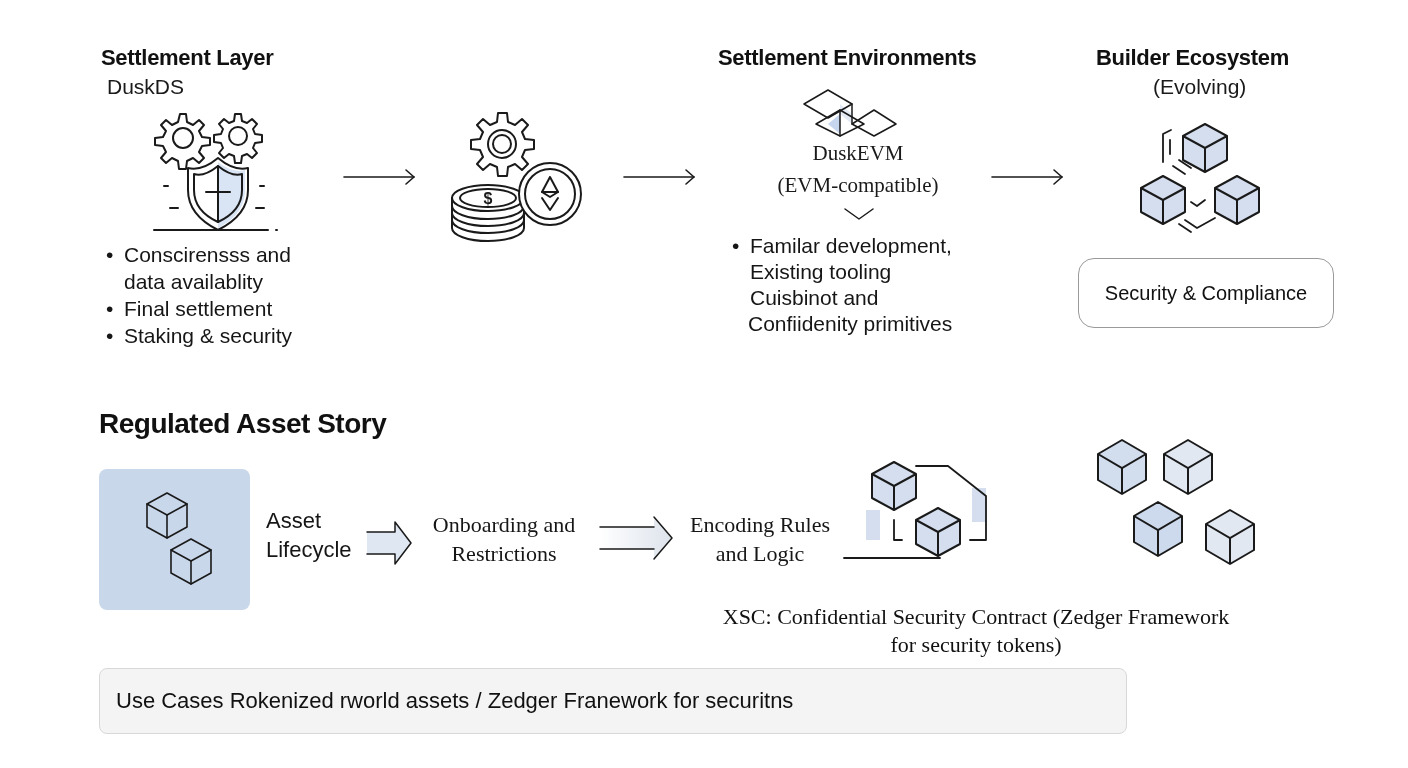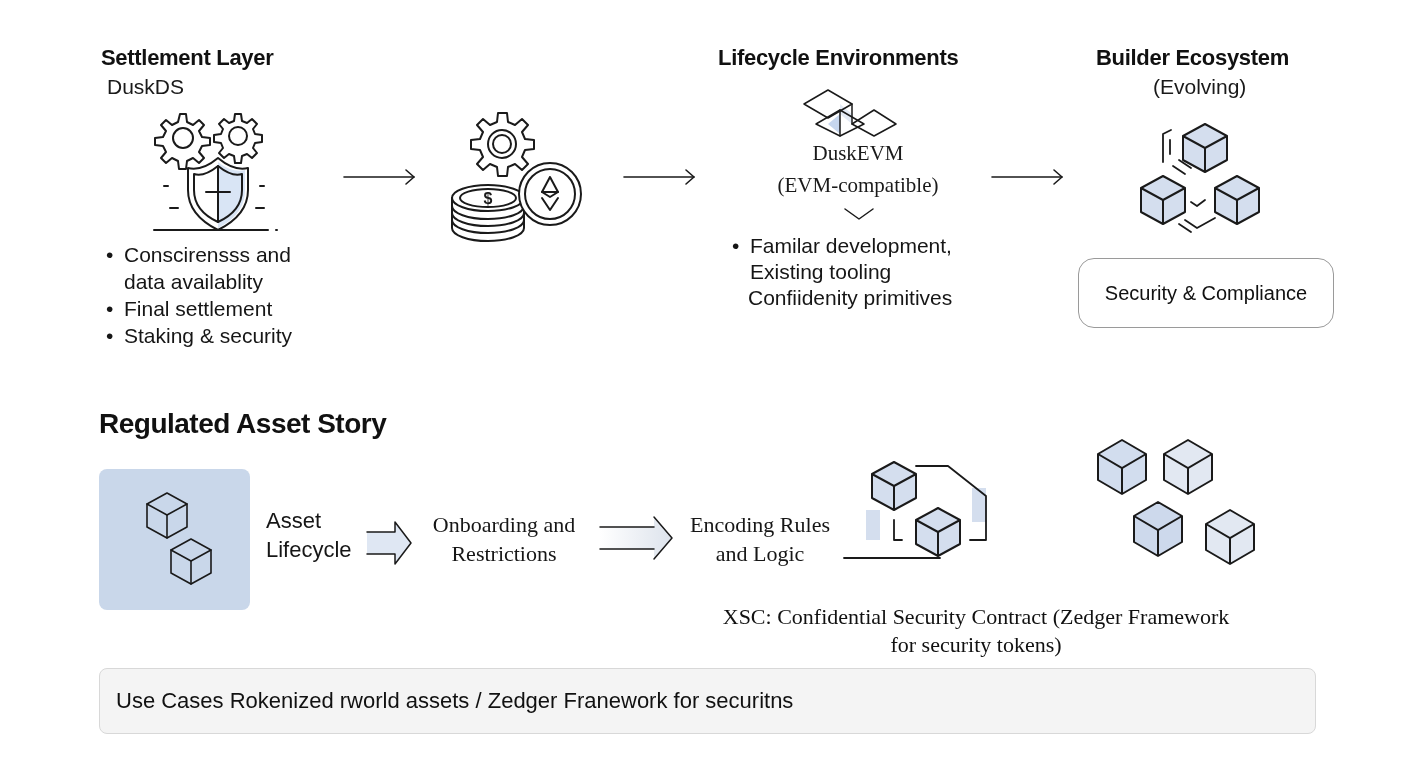--- a/index.html
+++ b/index.html
@@ -13,21 +13,21 @@
   ul.bul li { position:relative; padding-left:18px; }
   ul.bul li.bullet::before { content:"•"; position:absolute; left:0; top:0; }
   ul.bul li.cont { padding-left:18px; }
   svg { position:absolute; overflow:visible; }
   .stroke { fill:none; stroke:#1a1a1a; stroke-width:2; stroke-linejoin:round; stroke-linecap:round; }
   .box-sc { position:absolute; left:1078px; top:258px; width:254px; height:68px;
             border:1.5px solid #9a9a9a; border-radius:16px; background:#fff;
             display:flex; align-items:center; justify-content:center; font-size:20px; }
   .asset-tile { position:absolute; left:99px; top:469px; width:151px; height:141px;
                 background:#c9d7ea; border-radius:8px; }
-  .footer-bar { position:absolute; left:99px; top:668px; width:1217px; height:66px;
+  .footer-bar { position:absolute; left:99px; top:668px; width:1028px; height:66px;
                 background:#f4f4f4; border:1.5px solid #d8d8d8; border-radius:8px;
                 display:flex; align-items:center; box-sizing:border-box; padding-left:16px; font-size:22px; }
   .center { text-align:center;font-family:Liberation Serif, serif; }
 </style>
 </head>
 <body>
 
 <div class="abs h-bold" style="left:101px; top:45px;">Settlement Layer</div>
 <div class="abs sub" style="left:107px; top:75px;">DuskDS</div>
 
@@ -92,21 +92,21 @@
   </g>
 </svg>
 
 <svg style="left:624px; top:168px;" width="74" height="18" viewBox="0 0 74 18">
   <g class="stroke" style="stroke-width:1.6">
       <line x1="0" y1="9" x2="70" y2="9"></line>
       <polyline points="62,2 70,9 62,16"></polyline>
     </g>
 </svg>
 
-<div class="abs h-bold" style="left:718px; top:45px;">Lifecycle Environments</div>
+<div class="abs h-bold" style="left:718px; top:45px;">Settlement Environments</div>
 
 <svg style="left:790px; top:88px;" width="110" height="52" viewBox="0 0 110 52">
   <polygon points="50,26 38,36 50,46 50,26" fill="#c6d6ee"></polygon>
   <polygon points="50,16 62,26 62,36 50,26" fill="#e3eaf5"></polygon>
   <g class="stroke" style="stroke-width:1.5">
     <polygon points="38,2 62,16 38,30 14,16"></polygon>
     <polygon points="50,22 74,36 50,48 26,36"></polygon>
     <polygon points="84,22 106,36 84,48 62,36"></polygon>
     <line x1="62" y1="16" x2="62" y2="36"></line>
     <line x1="50" y1="22" x2="50" y2="48"></line>
@@ -116,20 +116,21 @@
 <div class="abs sub center" style="left:770px; top:141px; width:176px;">DuskEVM</div>
 <div class="abs sub center" style="left:740px; top:173px; width:236px;">(EVM-compatible)</div>
 
 <svg style="left:843px; top:207px;" width="32" height="14" viewBox="0 0 32 14">
   <polyline class="stroke" style="stroke-width:1.5" points="2,2 16,12 30,2"></polyline>
 </svg>
 
 <ul class="abs bul body-txt" style="left:732px; top:233px; line-height:26px;">
   <li class="bullet">Familar development,</li>
   <li class="cont">Existing tooling</li>
+  <li class="cont">Cuisbinot and</li>
   <li class="cont" style="padding-left:16px;">Confiidenity primitives</li>
 </ul>
 
 <svg style="left:992px; top:168px;" width="74" height="18" viewBox="0 0 74 18">
   <g class="stroke" style="stroke-width:1.6">
       <line x1="0" y1="9" x2="70" y2="9"></line>
       <polyline points="62,2 70,9 62,16"></polyline>
     </g>
 </svg>
 

